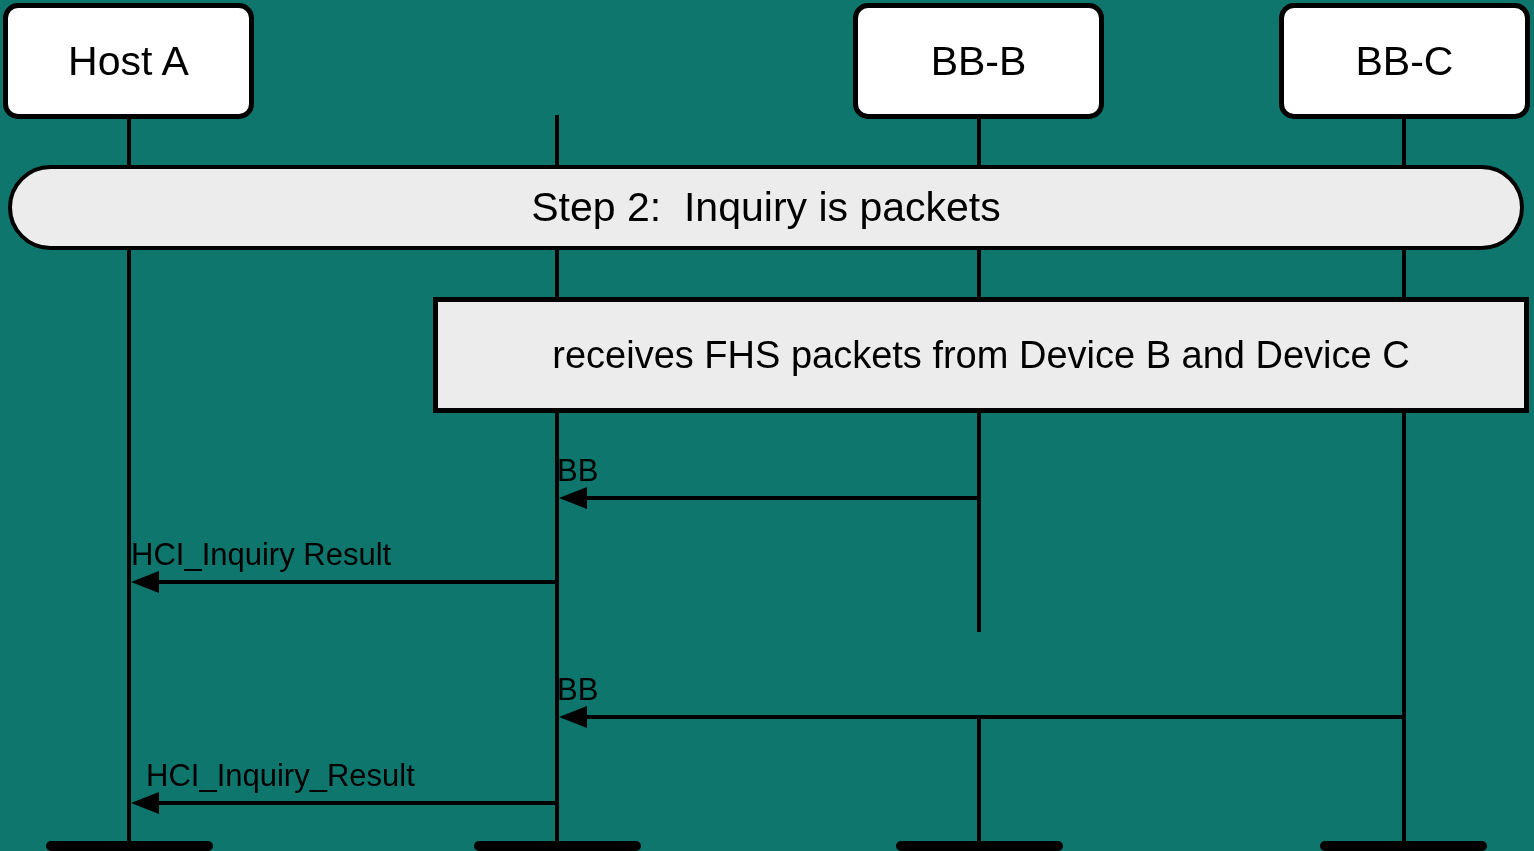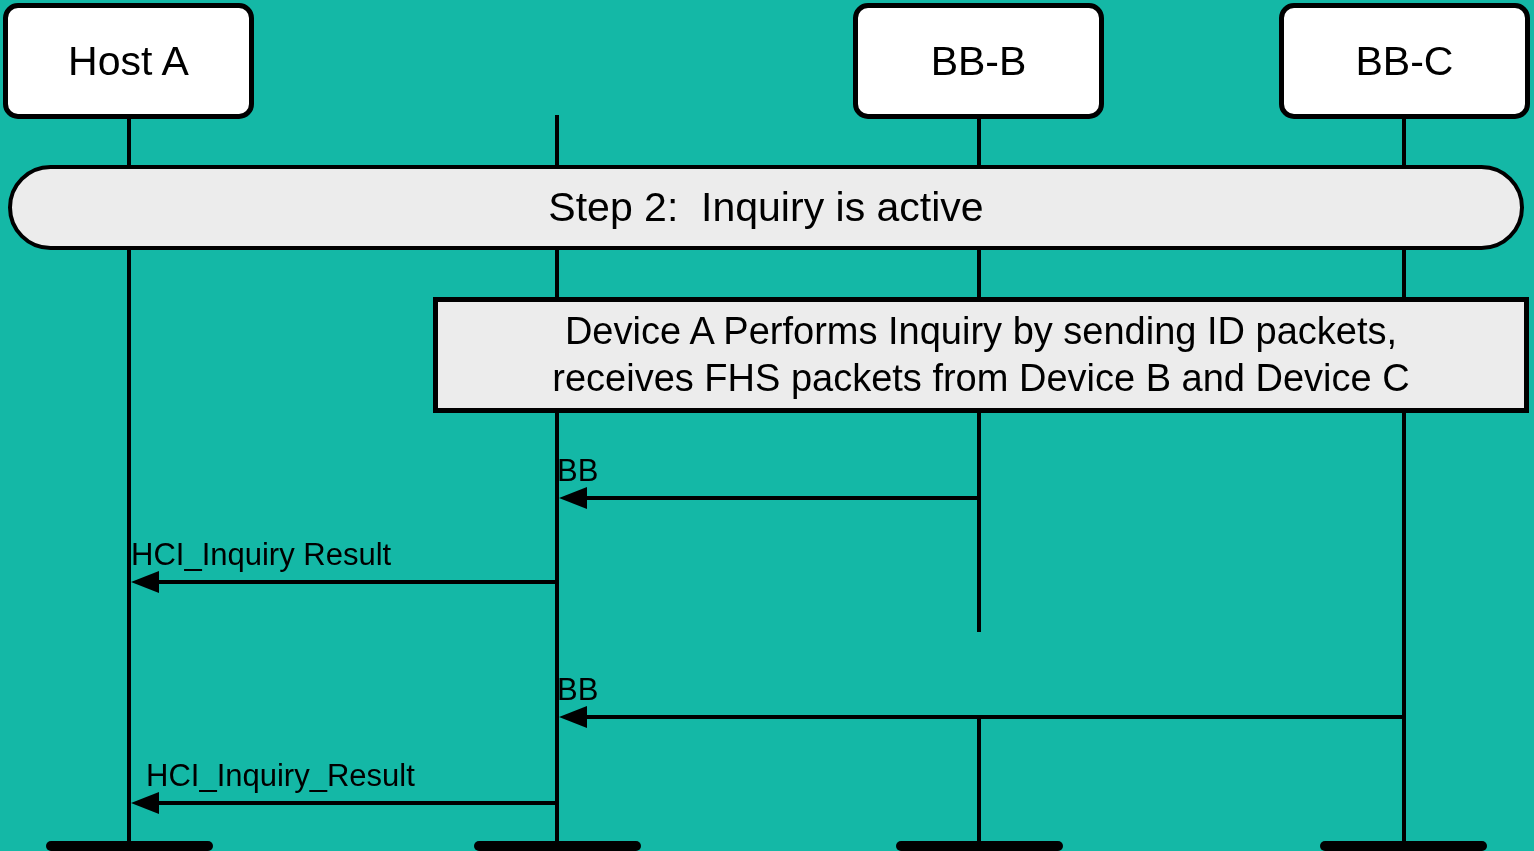--- a/index.html
+++ b/index.html
@@ -1,19 +1,19 @@
 <!DOCTYPE html>
 <html><head>
 <meta charset="utf-8">
 <style>
   html,body{margin:0;padding:0;background:#fff;}
   #stage{
     position:relative;
     width:1534px;height:851px;
-    background:#14b8a6;
+    background:#0f766e;
     font-family:"Liberation Sans", sans-serif;
     color:#000;
     overflow:hidden;
   }
   
   .lifeline{position:absolute;width:4px;background:#000;z-index:1;}
   .ll-host{left:127px;top:115px;height:728px;}
   .ll-lm{left:555px;top:115px;height:728px;}
   .ll-bbb-1{left:977px;top:115px;height:517px;}
   .ll-bbb-2{left:977px;top:715px;height:128px;}
@@ -100,25 +100,24 @@
     <span>Host A</span>
   </div>
   <div class="node node-bbb">
     <span>BB-B</span>
   </div>
   <div class="node node-bbc">
     <span>BB-C</span>
   </div>
 
   <div class="banner">
-    <span>Step 2:  Inquiry is active</span>
+    <span>Step 2:  Inquiry is packets</span>
   </div>
 
   <div class="note">
-    <span>Device A Performs Inquiry by sending ID packets,</span>
     <span>receives FHS packets from Device B and Device C</span>
   </div>
 
   <div class="msg-label m1-label">BB</div>
   <div class="msg-line m1-line"></div>
   <div class="arrowhead m1-head"></div>
 
   <div class="msg-label m2-label">HCI_Inquiry Result</div>
   <div class="msg-line m2-line"></div>
   <div class="arrowhead m2-head"></div>

